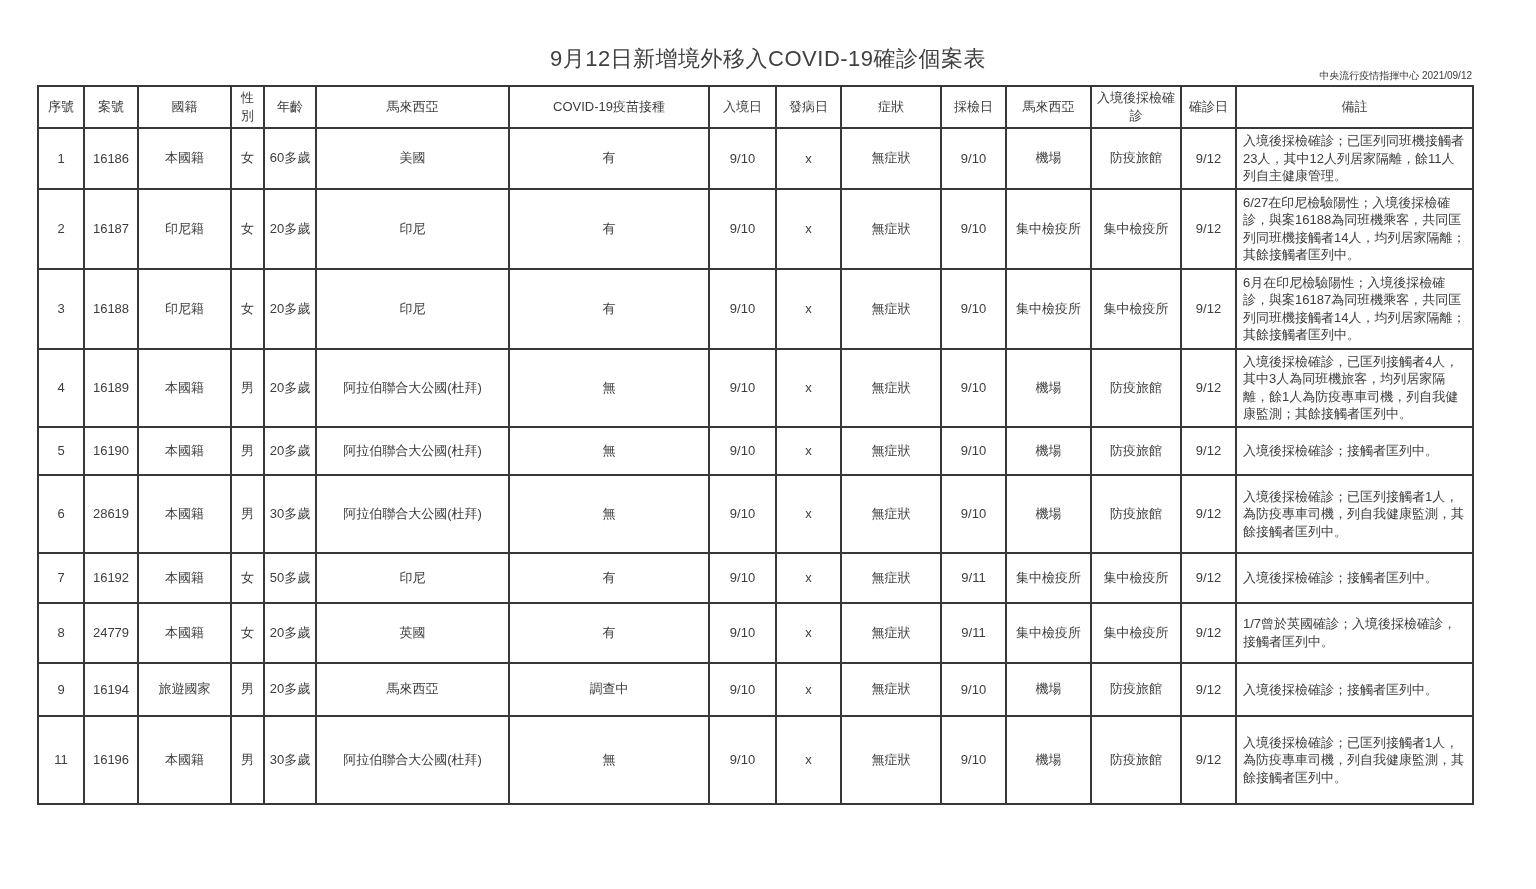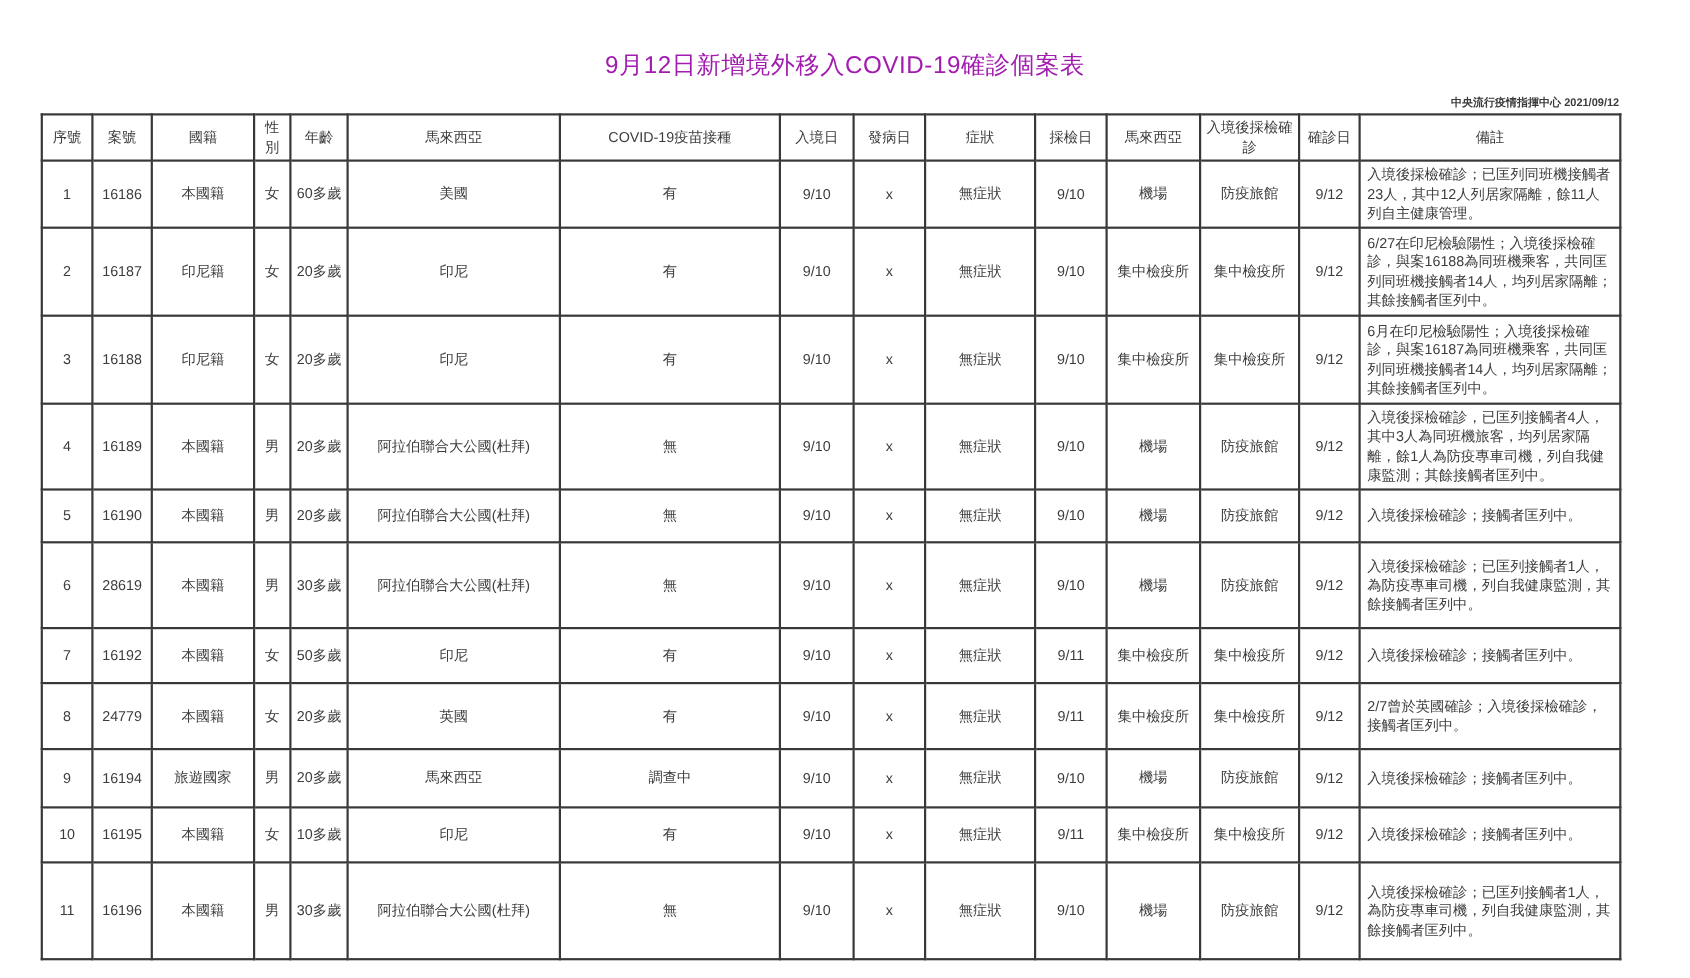--- a/index.html
+++ b/index.html
@@ -17,33 +17,32 @@
   }
   .page { position: absolute; inset: 0; }
   .title {
     position: absolute;
     top: 44px;
     left: 0;
     width: 100%;
     text-align: center;
     font-size: 22px;
     letter-spacing: 0.5px;
-    color: #a21caf;
+    color: #404040;
   }
   .source {
     position: absolute;
-    top: 86px;
+    top: 69px;
     right: 64px;
     font-size: 10px;
     color: #3a3a3a;
-    font-weight: bold;
   }
   table.cases {
     position: absolute;
-    top: 103px;
+    top: 85px;
     left: 37px;
     width: 1435px;
     border-collapse: collapse;
     table-layout: fixed;
   }
   table.cases th, table.cases td {
     border: 2px solid #383838;
     font-size: 13px;
     text-align: center;
     vertical-align: middle;
@@ -233,53 +232,36 @@
           <td>20多歲</td>
           <td>英國</td>
           <td>有</td>
           <td>9/10</td>
           <td>x</td>
           <td>無症狀</td>
           <td>9/11</td>
           <td>集中檢疫所</td>
           <td>集中檢疫所</td>
           <td>9/12</td>
-          <td class="notes">2/7曾於英國確診；入境後採檢確診，接觸者匡列中。</td>
+          <td class="notes">1/7曾於英國確診；入境後採檢確診，接觸者匡列中。</td>
         </tr>
         <tr style="height: 53px;">
           <td>9</td>
           <td>16194</td>
           <td>旅遊國家</td>
           <td>男</td>
           <td>20多歲</td>
           <td>馬來西亞</td>
           <td>調查中</td>
           <td>9/10</td>
           <td>x</td>
           <td>無症狀</td>
           <td>9/10</td>
           <td>機場</td>
           <td>防疫旅館</td>
-          <td>9/12</td>
-          <td class="notes">入境後採檢確診；接觸者匡列中。</td>
-        </tr>
-        <tr style="height: 50px;">
-          <td>10</td>
-          <td>16195</td>
-          <td>本國籍</td>
-          <td>女</td>
-          <td>10多歲</td>
-          <td>印尼</td>
-          <td>有</td>
-          <td>9/10</td>
-          <td>x</td>
-          <td>無症狀</td>
-          <td>9/11</td>
-          <td>集中檢疫所</td>
-          <td>集中檢疫所</td>
           <td>9/12</td>
           <td class="notes">入境後採檢確診；接觸者匡列中。</td>
         </tr>
         <tr style="height: 88px;">
           <td>11</td>
           <td>16196</td>
           <td>本國籍</td>
           <td>男</td>
           <td>30多歲</td>
           <td>阿拉伯聯合大公國(杜拜)</td>

